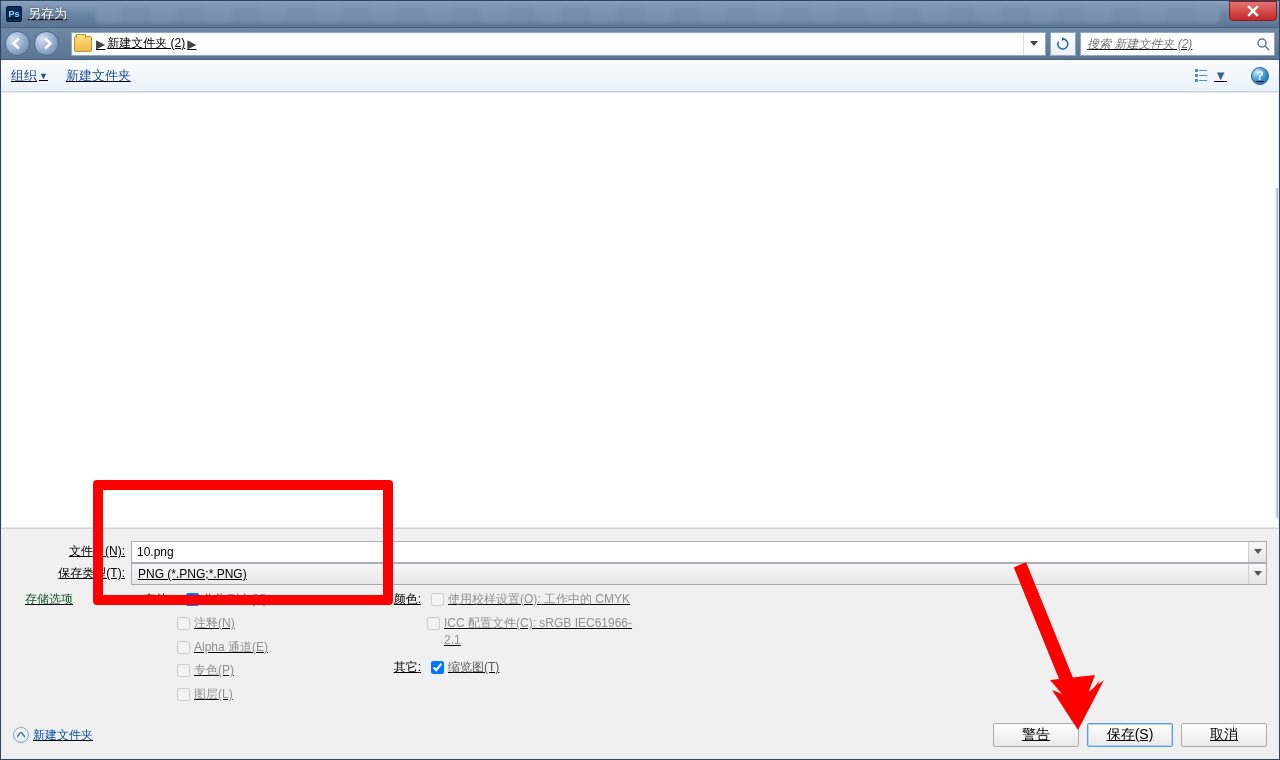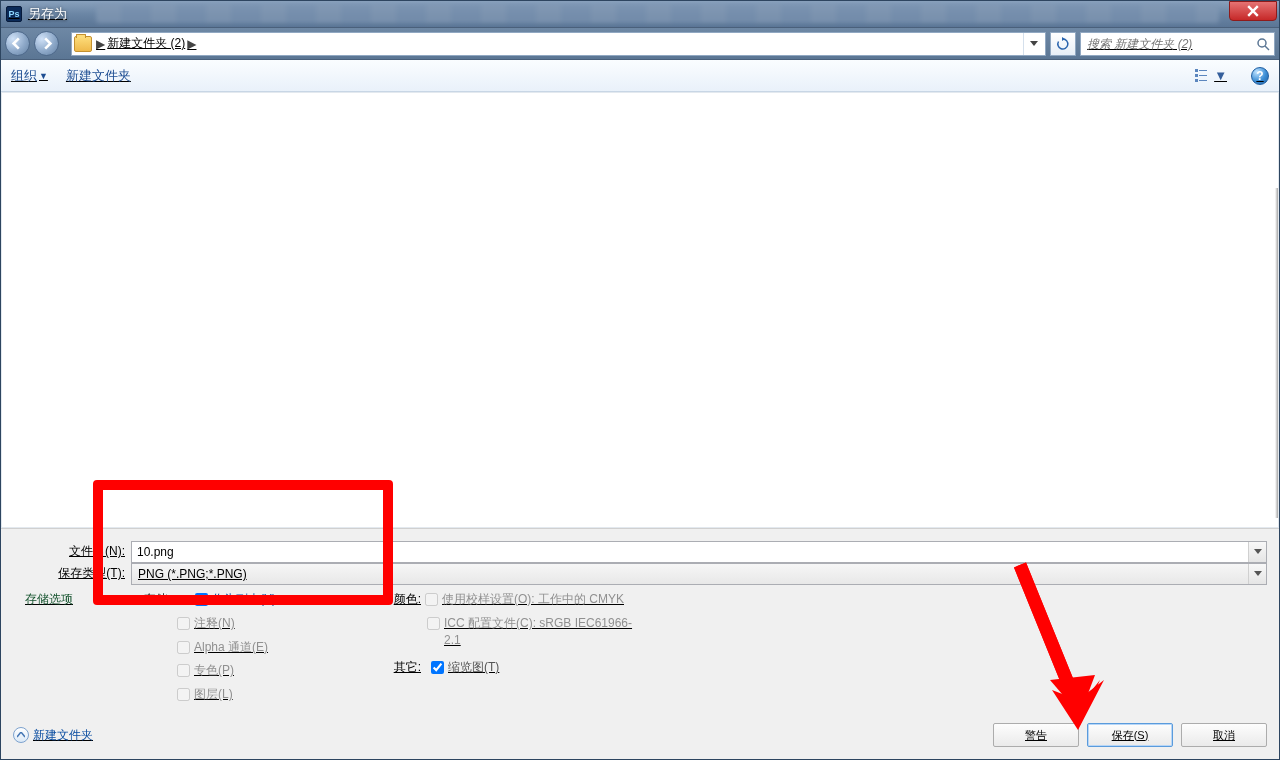--- a/index.html
+++ b/index.html
@@ -145,21 +145,21 @@
   }
   .footer .expander { display:flex; align-items:center; gap:4px; color:#0a4da1; }
   .footer .expander .circle {
     width:16px; height:16px; border-radius:50%; border:1px solid #7da2ce;
     background:linear-gradient(#fff,#dbe9f7); display:flex; align-items:center; justify-content:center;
     color:#4577b4; font-size:10px;
   }
   .footer .btns { margin-left:auto; display:flex; gap:8px; }
   .btn {
     min-width:86px; height:24px; border:1px solid #acacac;
-    background:linear-gradient(#fdfdfd,#eaeaea); font-size:11px; border-radius:2px;
+    background:linear-gradient(#fdfdfd,#eaeaea); font-size:14px; border-radius:2px;
     display:flex; align-items:center; justify-content:center; padding:0 10px;
   }
   .btn.default { border:1px solid #5a9bdc; box-shadow:0 0 0 1px #b7d6f7 inset; }
 
   .right-shadow { position:absolute; right:0; top:95px; width:3px; height:330px;
     background:linear-gradient(90deg,rgba(0,0,0,0),rgba(0,0,0,.35)); }
 
   
   .highlight-box {
     position:absolute; border:10px solid #ff0000; border-radius:4px;
@@ -276,21 +276,21 @@
             </svg>
         </div>
       </div>
     </div>
 
     <div class="options-row">
       <div class="opt-col c1">
         <a>存储选项</a>
       </div>
       <div class="opt-col c2" style="width:250px">
-        <div style="display:flex; gap:20px;">
+        <div style="display:flex; gap:11px;">
           <span class="opt-label-inline">存储:</span>
           <label class="chk enabled">
             <input type="checkbox" checked="" style="">
             <span>作为副本(Y)</span>
           </label>
         </div>
         <label class="chk disabled" style="margin-left:44px">
           <input type="checkbox" disabled="" style="">
           <span>注释(N)</span>
         </label>
@@ -301,21 +301,21 @@
         <label class="chk disabled" style="margin-left:44px">
           <input type="checkbox" disabled="" style="">
           <span>专色(P)</span>
         </label>
         <label class="chk disabled" style="margin-left:44px">
           <input type="checkbox" disabled="" style="">
           <span>图层(L)</span>
         </label>
       </div>
       <div class="opt-col c3">
-        <div style="display:flex; align-items:flex-start;">
+        <div style="display:flex; gap:6px; align-items:flex-start;">
           <span class="opt-label-inline">颜色:</span>
           <label class="chk disabled" style="max-width:200px">
             <input type="checkbox" disabled="" style="">
             <span>使用校样设置(O):  工作中的 CMYK</span>
           </label>
         </div>
         <label class="chk disabled" style="margin-left:44px;max-width:220px">
           <input type="checkbox" disabled="" style="">
           <span>ICC 配置文件(C): sRGB IEC61966-2.1</span>
         </label>

